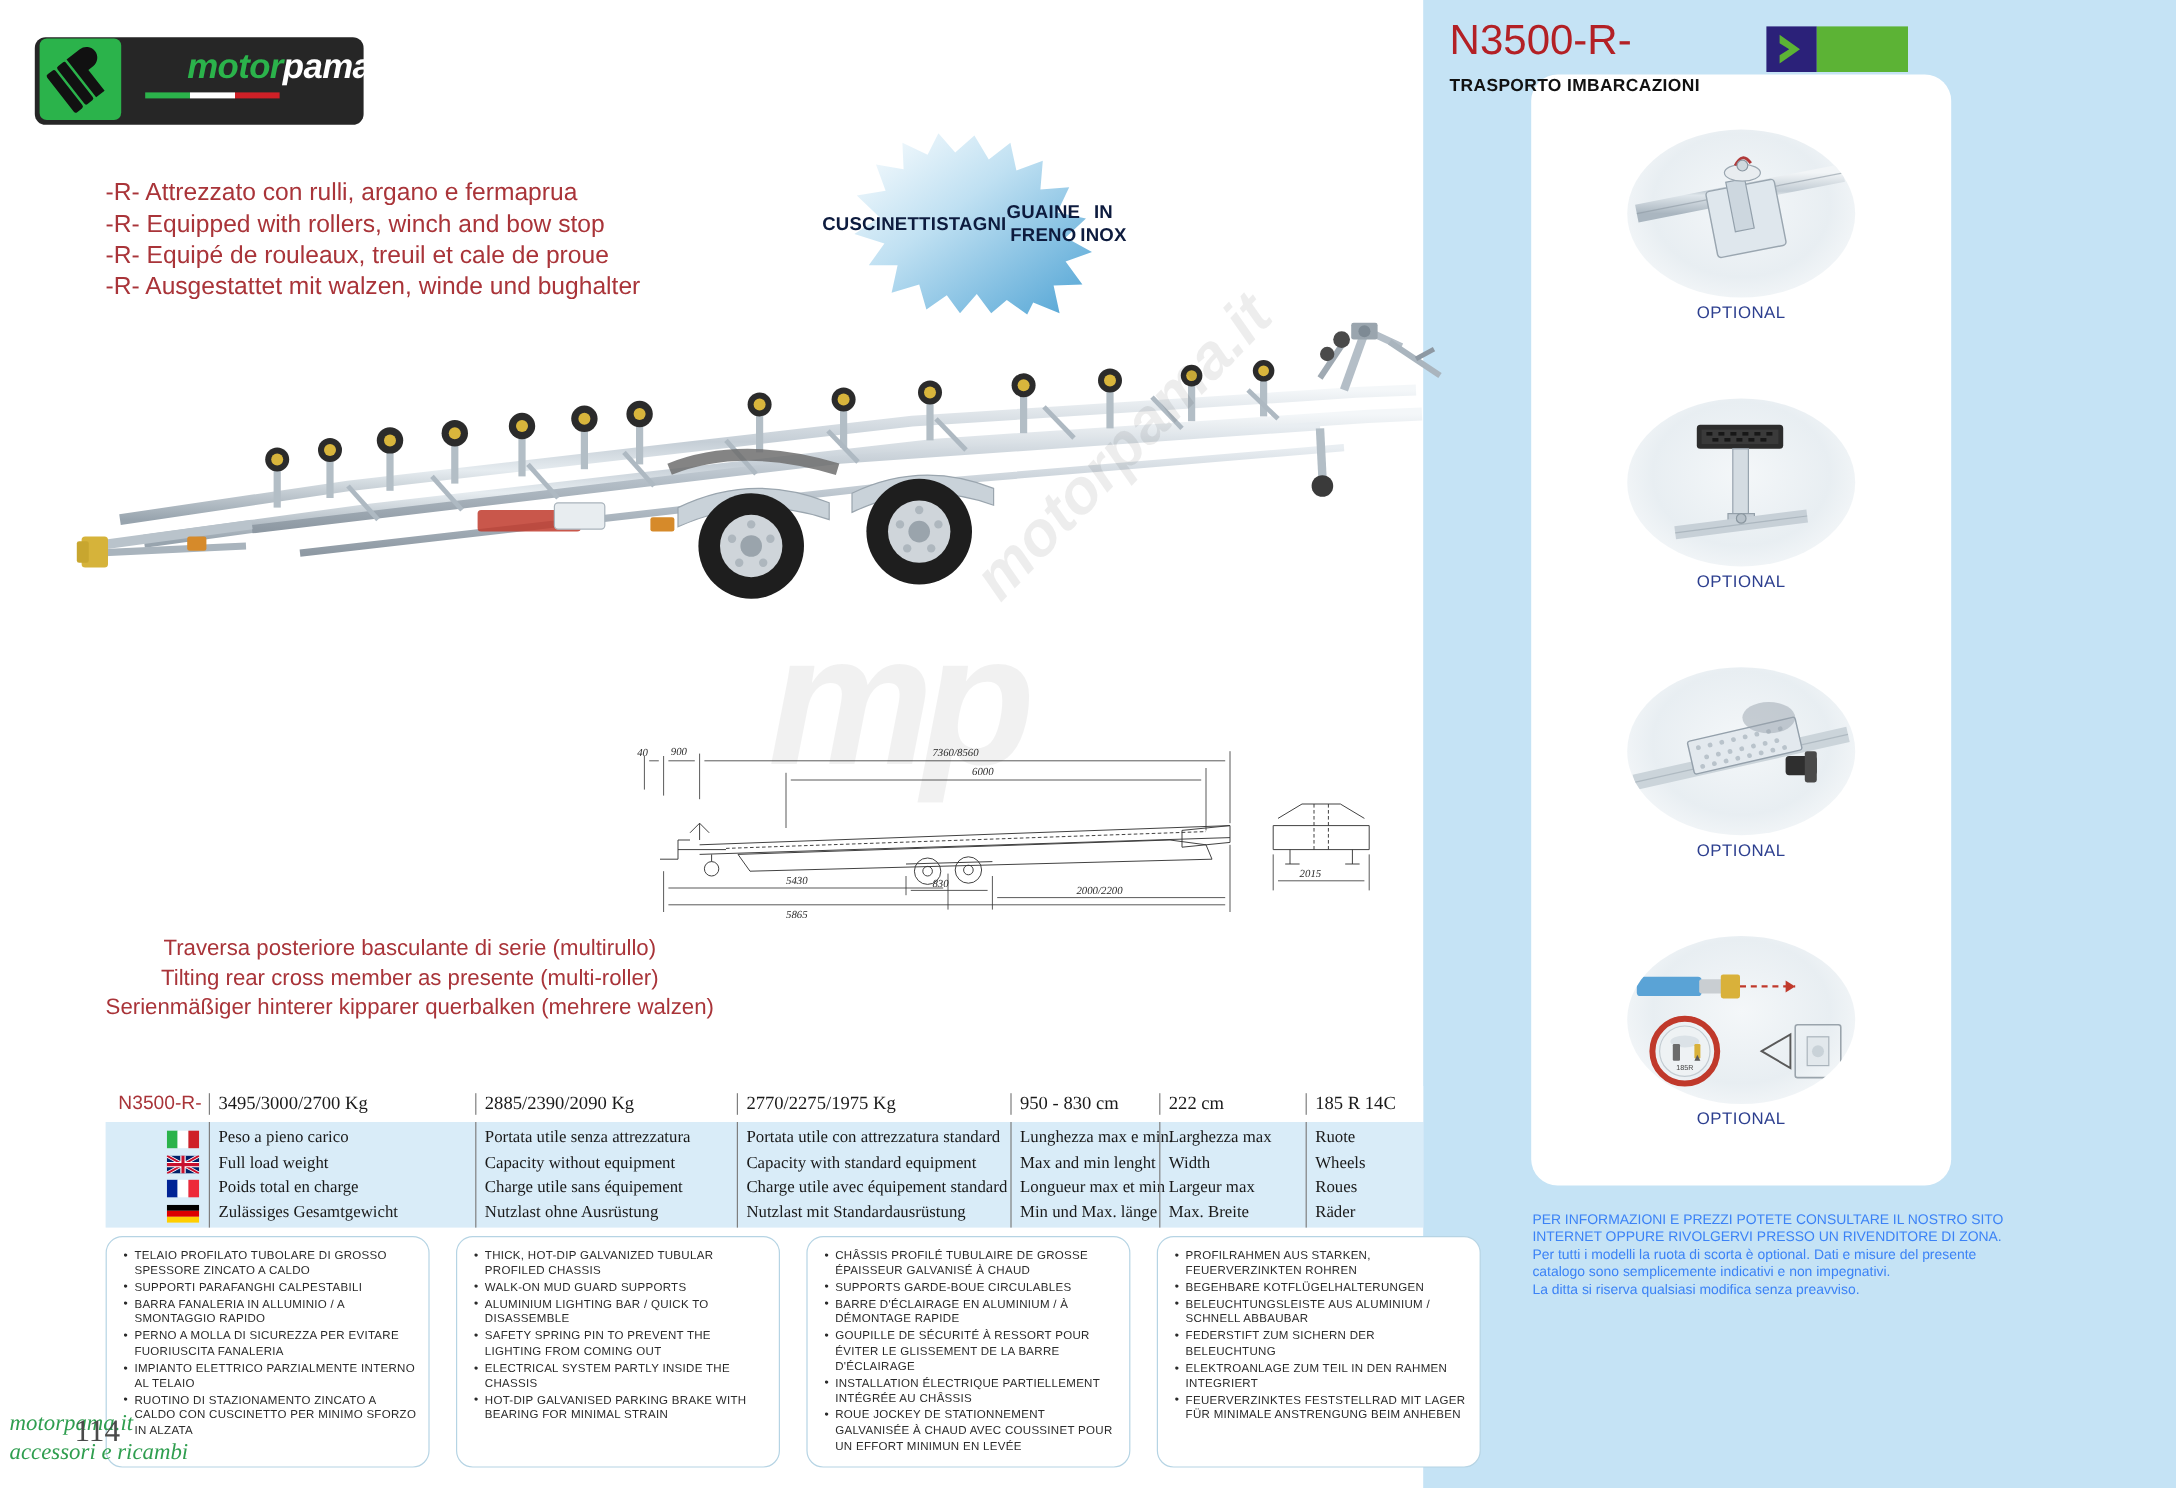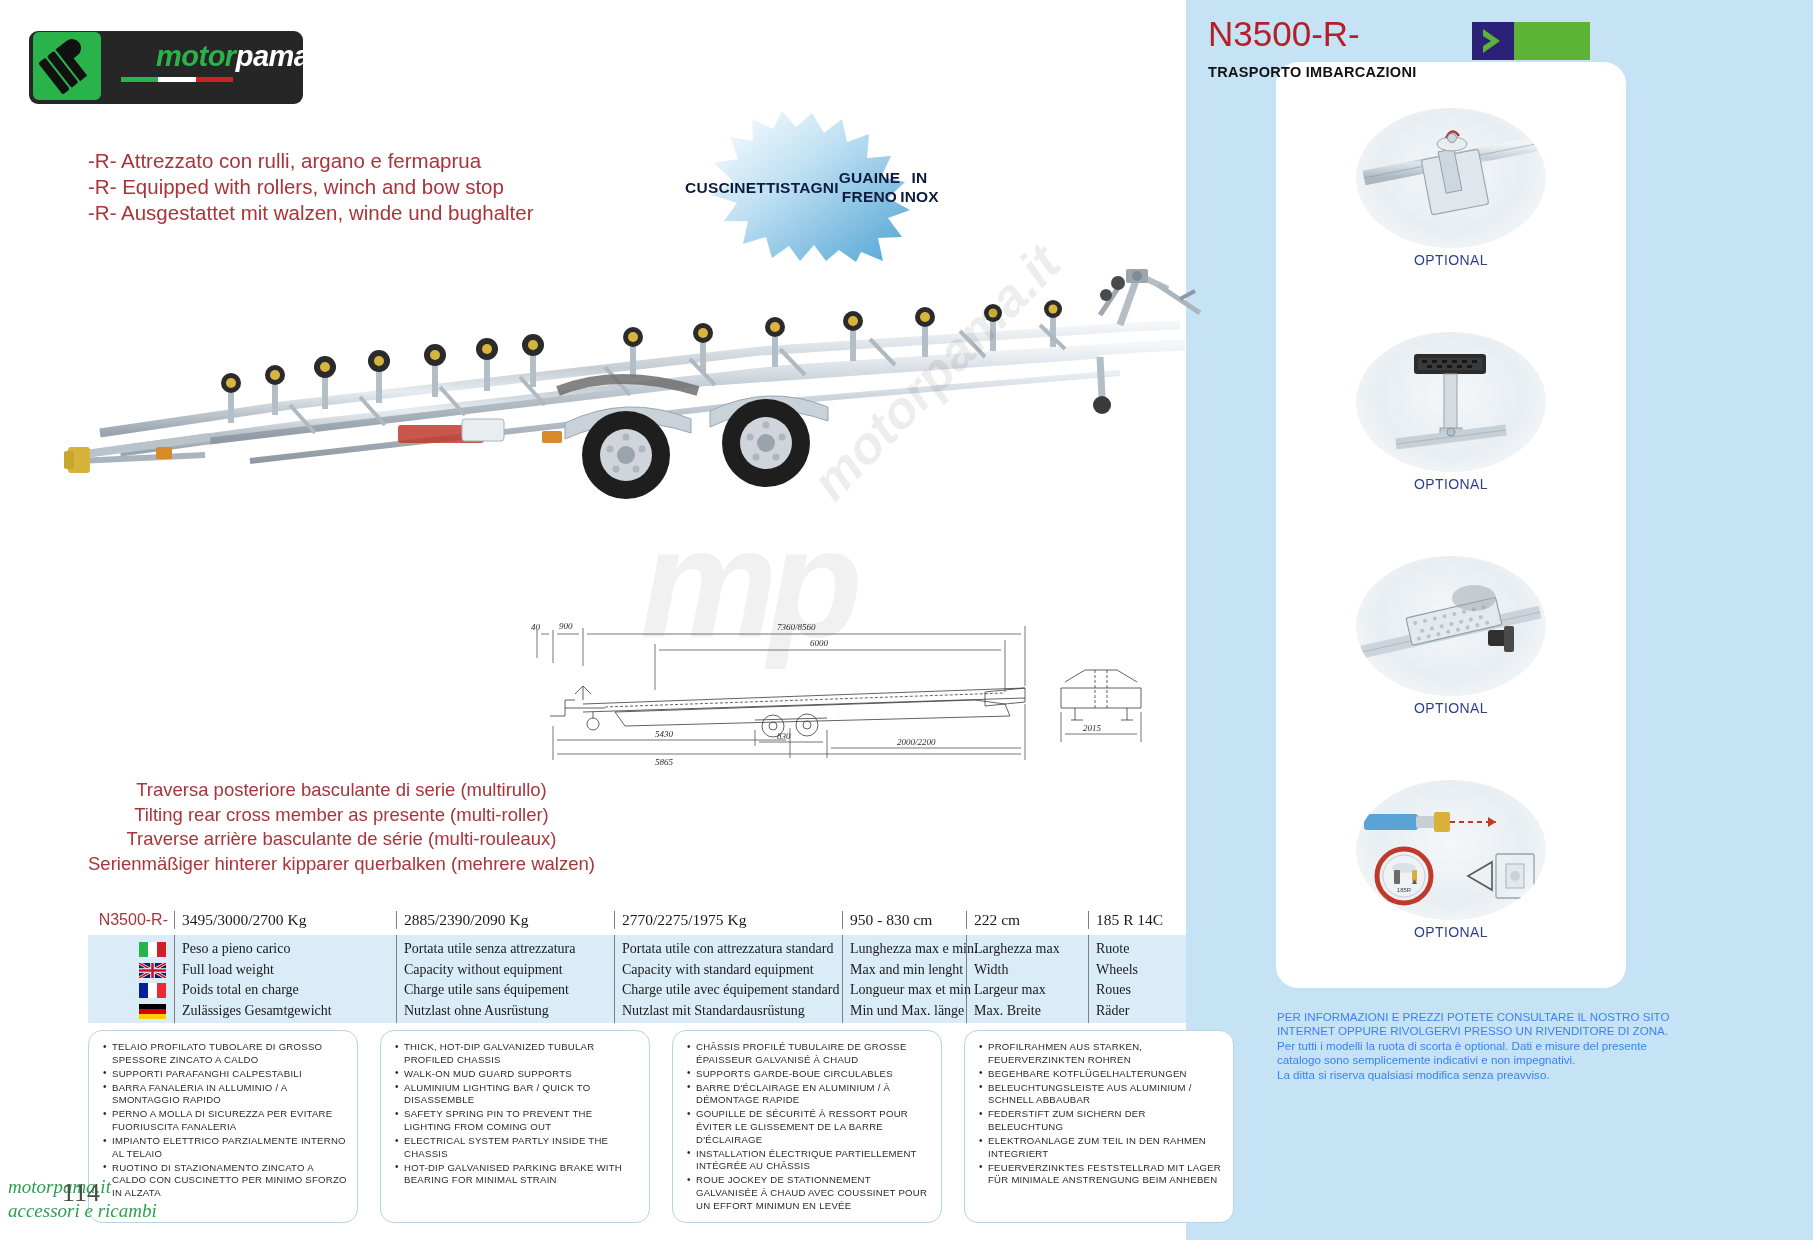--- a/index.html
+++ b/index.html
@@ -346,20 +346,21 @@
         <path d="M35 14 h14 a9 9 0 0 1 0 18 h-5 v22 h-9 z"></path>
       </g>
     </svg>
   </div>
   <div class="logo-word"><span class="m1">motor</span><span class="m2">pama</span></div>
   <div class="flag-underline"></div>
 
   <div class="headline">
     <div>-R- Attrezzato con rulli, argano e fermaprua</div>
     <div>-R- Equipped with rollers, winch and bow stop</div>
+    <div>-R- Equipé de rouleaux, treuil et cale de proue</div>
     <div>-R- Ausgestattet mit walzen, winde und bughalter</div>
   </div>
 
   <div class="starburst">
     <svg width="212" height="152" viewBox="0 0 212 152" style="position:absolute;inset:0;">
       <defs>
         <linearGradient id="sg" x1="0" y1="0" x2="1" y2="1">
           <stop offset="0" stop-color="#ffffff"></stop>
           <stop offset="0.42" stop-color="#bfe0f2"></stop>
           <stop offset="1" stop-color="#4fa3d4"></stop>
@@ -537,21 +538,20 @@
       <rect x="402" y="164" width="42" height="22" rx="3" fill="#e8edf0" stroke="#a9b4bc"></rect>
     </svg>
   </div>
 
   <div class="wm-mp">mp</div>
   <div class="wm-slant">motorpama.it</div>
 
   <div class="tilt-block">
     <div>Traversa posteriore basculante di serie (multirullo)</div>
     <div>Tilting rear cross member as presente (multi-roller)</div>
-    <div>Traverse arrière basculante de série (multi-rouleaux)</div>
     <div>Serienmäßiger hinterer kipparer querbalken (mehrere walzen)</div>
   </div>
 
   <div class="tech-drawing">
     <svg width="690" height="185" viewBox="0 0 690 185">
       <g stroke="#3a3a3a" fill="none" stroke-width="0.8">
 
         <path d="M45 108 L60 108 L60 92 L70 92"></path>
         <path d="M60 100 L100 100"></path>
         <path d="M70 86 L78 78 L86 86"></path>

